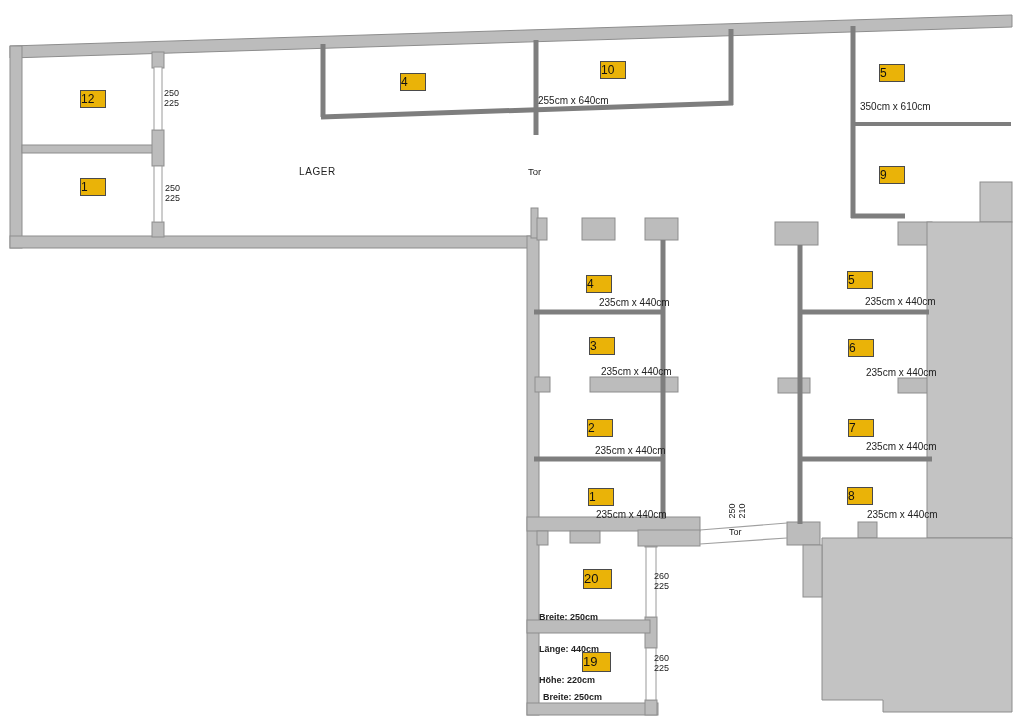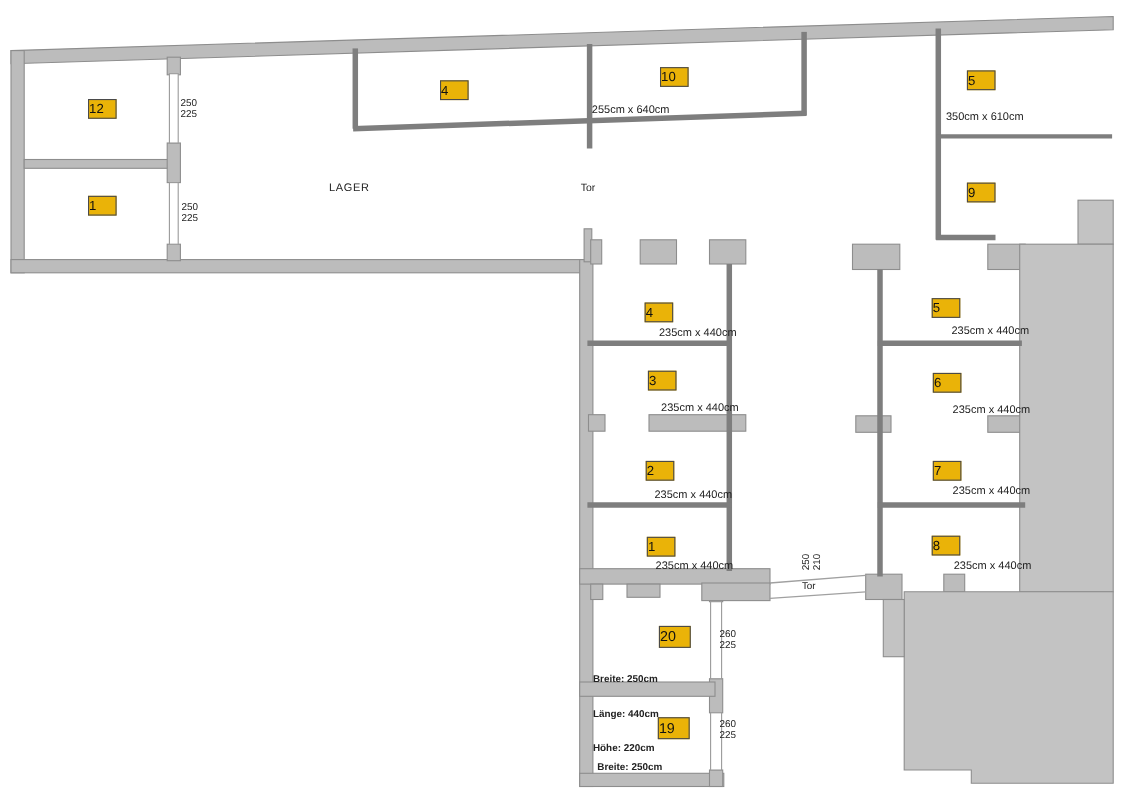--- a/index.html
+++ b/index.html
@@ -6,21 +6,21 @@
   .stage{
     position:relative;width:1024px;height:724px;background:#ffffff;overflow:hidden;
     font-family:"Liberation Sans", sans-serif;color:#1a1a1a;
   }
   .stage svg{position:absolute;left:0;top:0;}
   .lbl{position:absolute;white-space:pre;}
   .room-num{
     position:absolute;width:24px;height:16px;background:#eab308;border:1px solid #4a4a4a;
     font-size:12px;line-height:16px;text-align:left;color:#111;
   }
-  .room-num.big{width:27px;height:18px;font-size:13px;line-height:18px;margin-left:16px;}
+  .room-num.big{width:27px;height:18px;font-size:13px;line-height:18px;}
   .dim{font-size:10px;color:#222;}
   .door-dim{font-size:9px;line-height:9.5px;color:#222;}
   .gate-dim{
     font-size:9px;line-height:10px;color:#222;text-align:center;
     transform:rotate(-90deg);transform-origin:center center;width:24px;
   }
   .area-name{font-size:10px;letter-spacing:0.6px;color:#222;}
   .tor{font-size:9.5px;color:#222;}
   .spec{font-size:9px;line-height:10.5px;color:#222;font-weight:bold;}
 </style>

